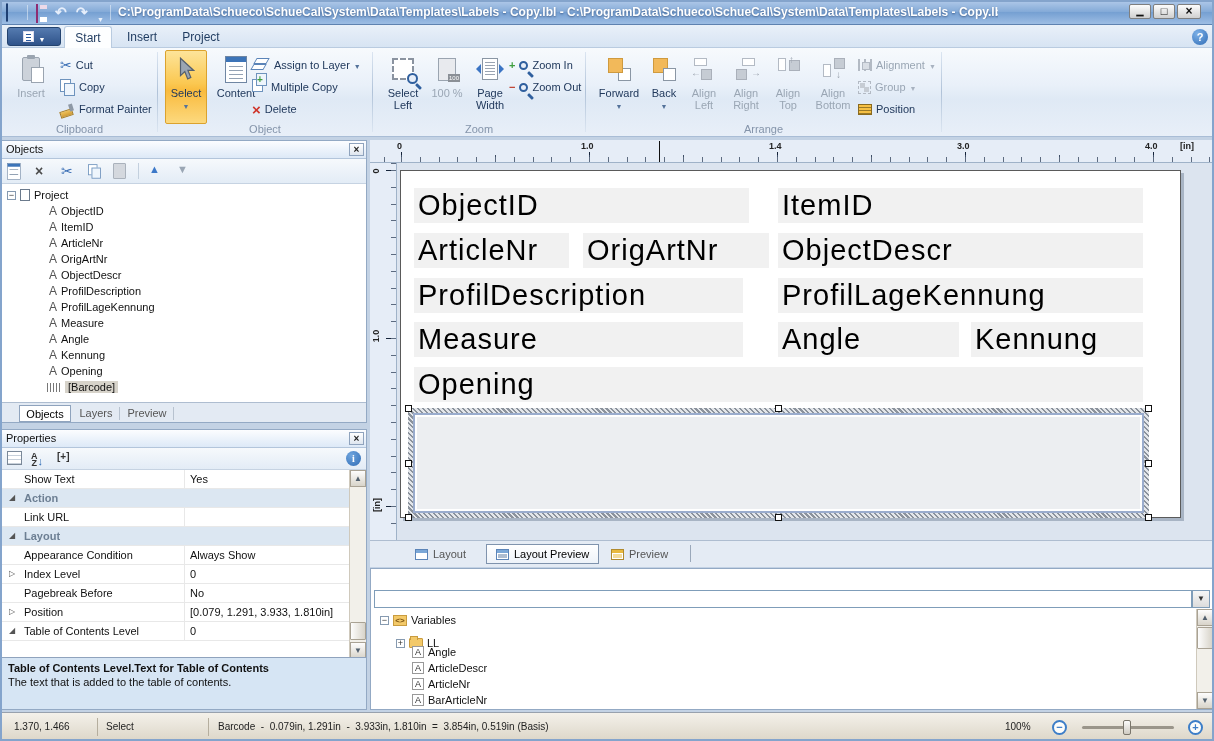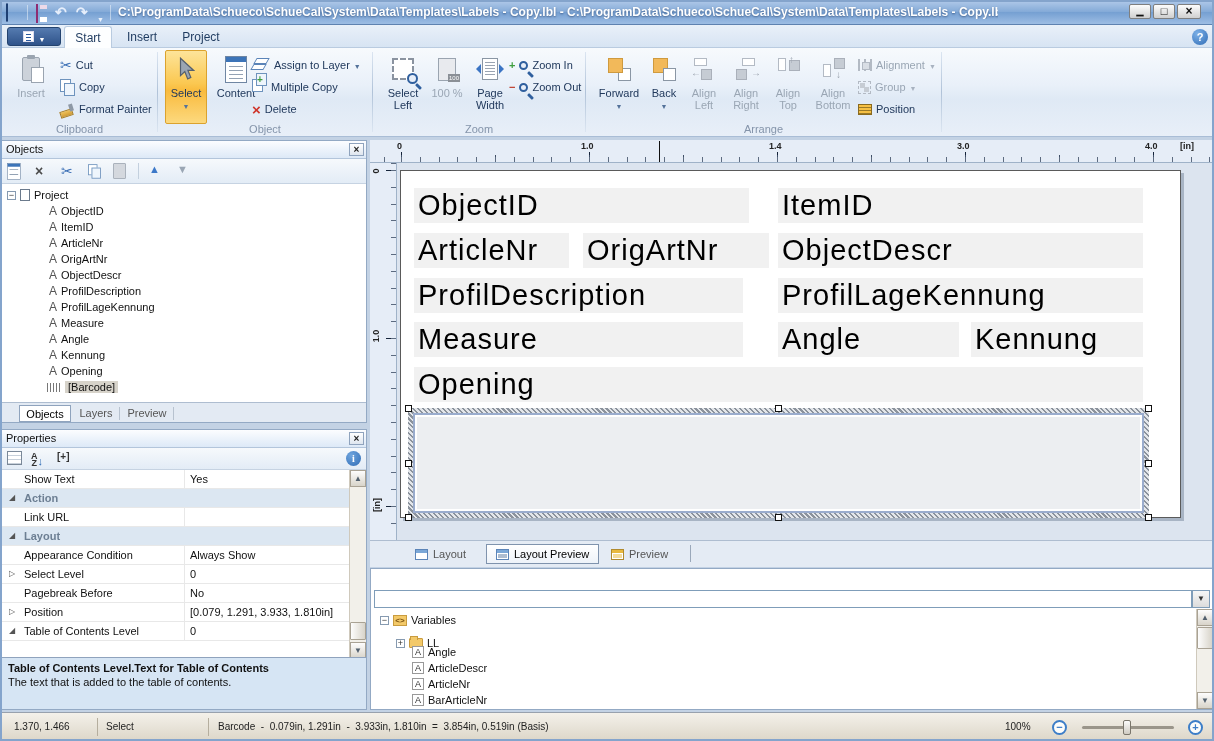--- a/index.html
+++ b/index.html
@@ -515,21 +515,21 @@
     <div class="prow grp-row" style="top:97px">
       <span class="tri-exp open"></span>
       <span class="nm">Layout</span>
     </div>
     <div class="prow" style="top:116px">
       <span class="nm">Appearance Condition</span>
       <span class="vl">Always Show</span>
     </div>
     <div class="prow" style="top:135px">
       <span class="tri-exp closed"></span>
-      <span class="nm">Select Level</span>
+      <span class="nm">Index Level</span>
       <span class="vl">0</span>
     </div>
     <div class="prow" style="top:154px">
       <span class="nm">Pagebreak Before</span>
       <span class="vl">No</span>
     </div>
     <div class="prow" style="top:173px">
       <span class="tri-exp closed"></span>
       <span class="nm">Position</span>
       <span class="vl">[0.079, 1.291, 3.933, 1.810in]</span>

